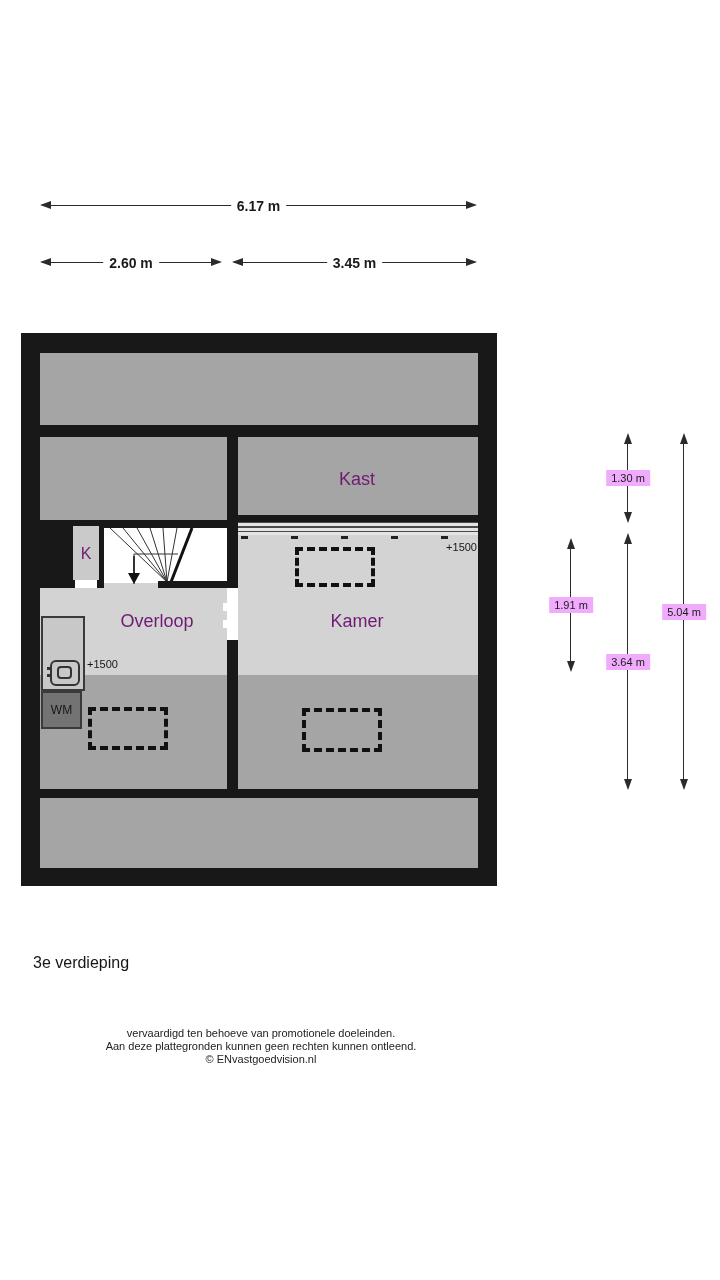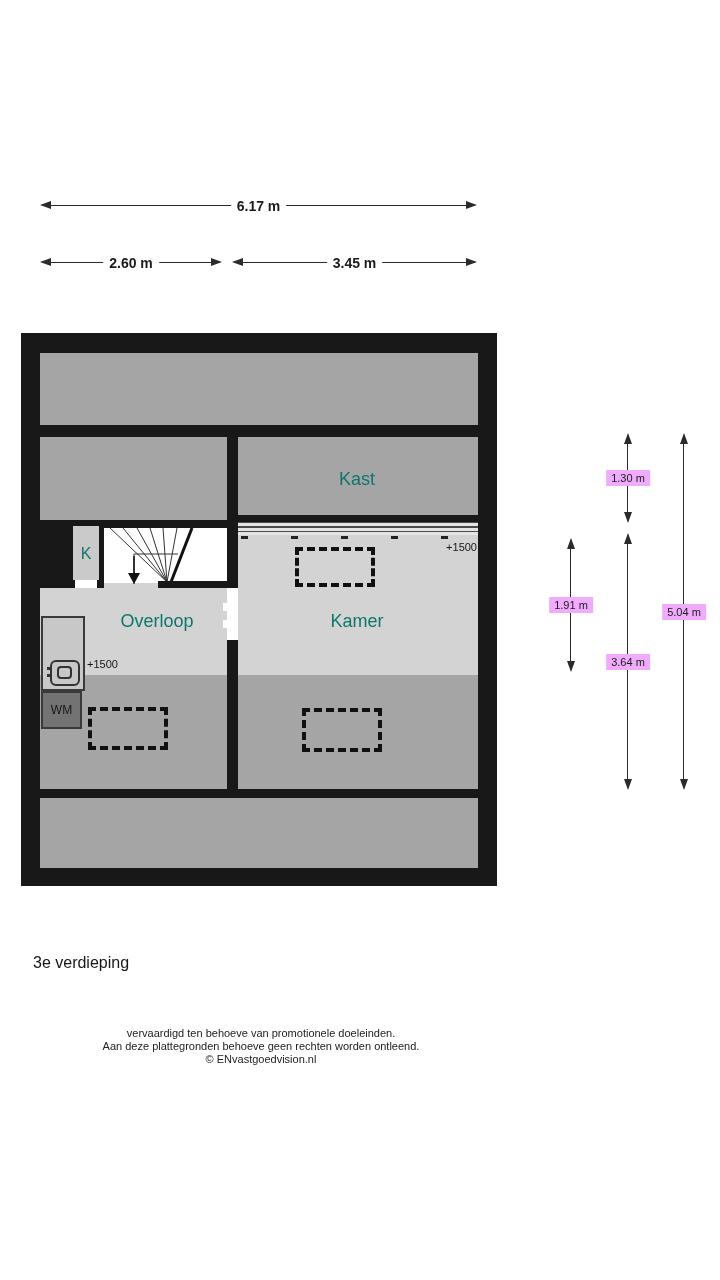--- a/index.html
+++ b/index.html
@@ -9,21 +9,21 @@
   }
   .abs { position:absolute; }
 
   
   .plan-base { background:#181818; }
   .room-dark { background:#a5a5a5; }
   .room-light { background:#d3d3d3; }
   .white { background:#ffffff; }
 
   
-  .rlabel { position:absolute; transform:translate(-50%,-50%); font-size:18px; color:#0f766e; white-space:nowrap;text-align:center; }
+  .rlabel { position:absolute; transform:translate(-50%,-50%); font-size:18px; color:#701a75; white-space:nowrap;text-align:center; }
   .small-marker { position:absolute; font-size:11px; color:#161616; white-space:nowrap; }
 
   
   .roofwin { position:absolute; box-sizing:border-box; border:4px dashed #111; background:transparent; }
 
   
   .hdim { position:absolute; height:0; }
   .hdim .line { position:absolute; left:2px; right:2px; top:0; border-top:1.5px solid #2b2b2b; }
   .ar { position:absolute; width:0; height:0; }
   .hdim .ar-left  { left:0;  top:-4px; border-top:4px solid transparent; border-bottom:4px solid transparent; border-right:11px solid #2b2b2b; }
@@ -162,17 +162,17 @@
     <div class="line"></div>
     <div class="ar ar-up"></div>
     <div class="ar ar-down"></div>
     <span class="lab">5.04 m</span>
   </div>
 
   <div class="title" style="left:33px; top:954px;">3e verdieping</div>
 
   <div class="disclaimer" style="left:0px; top:1027px; width:522px;">
     <div>vervaardigd ten behoeve van promotionele doeleinden.</div>
-    <div>Aan deze plattegronden behoeve geen rechten worden ontleend.</div>
+    <div>Aan deze plattegronden kunnen geen rechten kunnen ontleend.</div>
     <div>© ENvastgoedvision.nl</div>
   </div>
 
 </div>
 
 </body></html>

